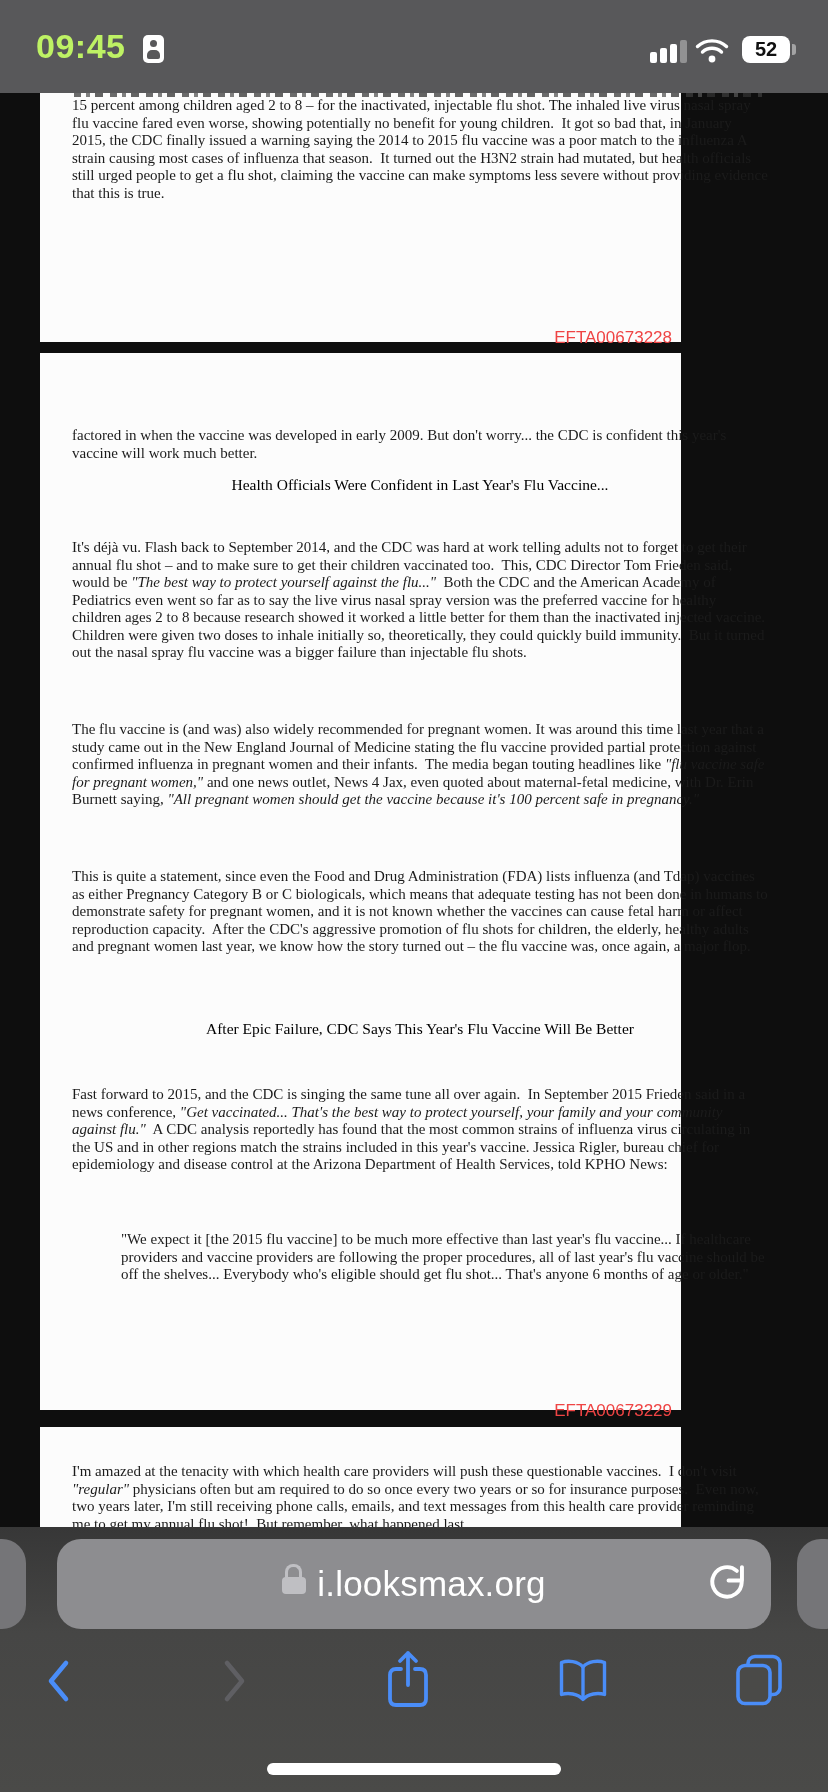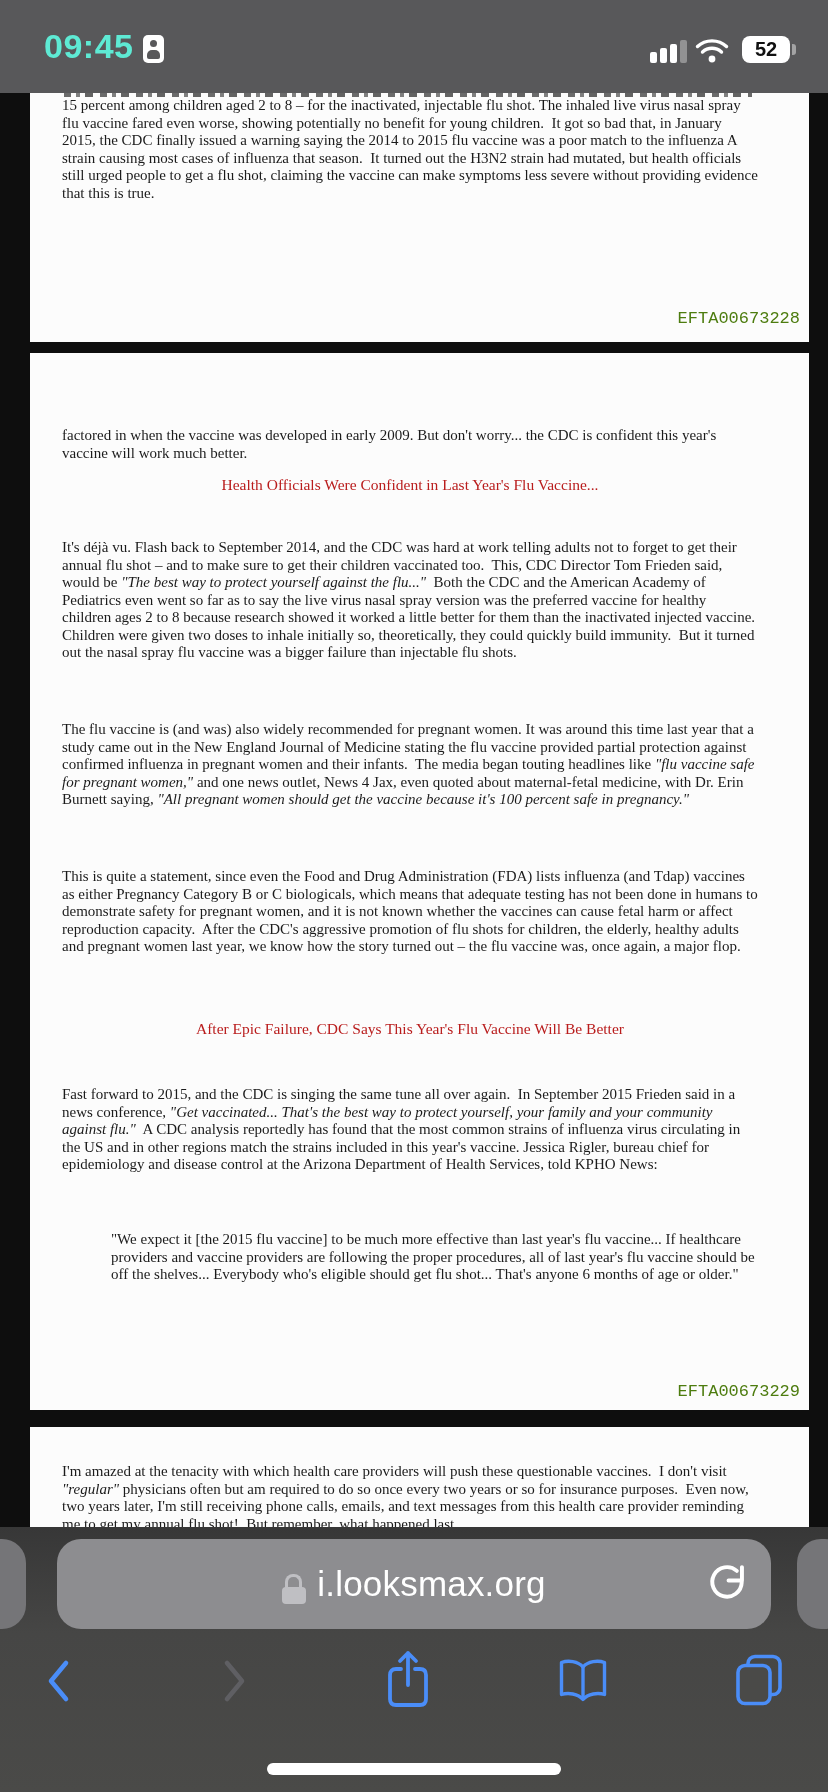--- a/index.html
+++ b/index.html
@@ -1,54 +1,54 @@
 <!DOCTYPE html>
 <html><head>
 <meta charset="utf-8">
 <style>
   html,body{margin:0;padding:0;background:#0e0e0e;}
   .screen{position:relative;width:828px;height:1792px;background:#0e0e0e;overflow:hidden;
           font-family:"Liberation Sans",sans-serif;}
   
   .status-bar{position:absolute;left:0;top:0;width:828px;height:93px;background:#58585a;z-index:40;}
-  .sb-time{position:absolute;left:44px;top:27px;color:#5eead4;font-size:34px;font-weight:700;letter-spacing:.5px;}
+  .sb-time{position:absolute;left:36px;top:27px;color:#bef264;font-size:34px;font-weight:700;letter-spacing:.5px;}
   .sb-sim{position:absolute;left:143px;top:35px;width:21px;height:28px;background:#fff;border-radius:5px;}
   .sb-sim .head{position:absolute;left:7px;top:5px;width:7px;height:7px;border-radius:50%;background:#58585a;}
   .sb-sim .bodyshape{position:absolute;left:4px;bottom:4px;width:13px;height:9px;border-radius:5px 5px 2px 2px;background:#58585a;}
   .sb-signal{position:absolute;left:650px;top:40px;display:flex;align-items:flex-end;gap:3px;height:23px;}
   .sb-signal i{display:block;width:7px;border-radius:2px;background:#fff;}
   .sb-signal i.b1{height:11px}.sb-signal i.b2{height:15px}.sb-signal i.b3{height:19px}
   .sb-signal i.b4{height:23px;background:rgba(255,255,255,.35)}
   .sb-wifi{position:absolute;left:695px;top:38px;}
   .sb-batt{position:absolute;left:742px;top:36px;width:48px;height:27px;background:#fff;border-radius:8px;
            display:flex;align-items:center;justify-content:center;color:#111;font-size:20px;font-weight:700;}
   .sb-batt .nub{position:absolute;right:-6px;top:8px;width:4px;height:11px;background:rgba(255,255,255,.45);border-radius:0 3px 3px 0;}
   
-  .page{position:absolute;left:30px;width:779px;background:#fcfcfc;}
+  .page{position:absolute;left:40px;width:641px;background:#fcfcfc;}
   .page1{top:87px;height:255px;z-index:5;}
   .page2{top:353px;height:1057px;}
   .page3{top:1427px;height:365px;}
   .docp{position:absolute;left:32px;width:696px;font-family:"Liberation Serif",serif;
         font-size:15px;line-height:17.5px;color:#1b1b1b;white-space:pre-wrap;margin:0;}
   .docp .it{font-style:italic;}
-  .heading{position:absolute;left:32px;width:696px;margin:0;text-align:center;color:#b91c1c;
+  .heading{position:absolute;left:32px;width:696px;margin:0;text-align:center;color:#000000;
            font-family:"Liberation Serif",serif;font-size:15.5px;line-height:19px;white-space:pre-wrap;}
   .quote{left:81px;width:648px;}
-  .bates{position:absolute;right:9px;font-family:Liberation Mono, monospace;font-size:17px;color:#4d7c0f;}
+  .bates{position:absolute;right:9px;font-family:Liberation Sans, sans-serif;font-size:17px;color:#ef4444;margin-top:19px;}
   .clip-strip{position:absolute;left:34px;top:5px;width:688px;height:5px;opacity:.75;
       background:repeating-linear-gradient(90deg,#3a3a3a 0 7px,transparent 7px 12px,#555 12px 16px,transparent 16px 21px,#303030 21px 29px,transparent 29px 36px);}
   
   .chrome{position:absolute;left:0;top:1527px;width:828px;height:265px;z-index:50;
           background:linear-gradient(#373737,#464645 40%,#4a4a48);}
   .stub{position:absolute;top:12px;width:52px;height:90px;border-radius:24px;background:#757578;}
   .stub.left{left:-26px;}
   .stub.right{left:797px;}
   .url-pill{position:absolute;left:57px;top:12px;width:714px;height:90px;border-radius:24px;background:#8d8d90;
             display:flex;align-items:center;justify-content:center;}
-  .url-group{display:flex;align-items:flex-end;gap:11px;}
+  .url-group{display:flex;align-items:flex-start;gap:11px;}
   .lock{position:relative;width:24px;height:30px;}
   .lock .shackle{position:absolute;left:3px;top:0;width:11px;height:13px;border:3.5px solid #bfbfc3;border-bottom:none;border-radius:8px 8px 0 0;}
   .lock .lockbody{position:absolute;left:0;bottom:0;width:24px;height:17px;background:#bfbfc3;border-radius:4px;}
   .url-text{color:#fff;font-size:35px;font-weight:400;letter-spacing:.2px;}
   .reload{position:absolute;right:20px;top:21px;width:48px;height:48px;}
   .tb-btn{position:absolute;background:none;border:none;padding:0;margin:0;cursor:pointer;}
   .home-indicator{position:absolute;left:267px;top:236px;width:294px;height:12px;border-radius:7px;background:#fff;}
 </style>
 </head>
 <body>

